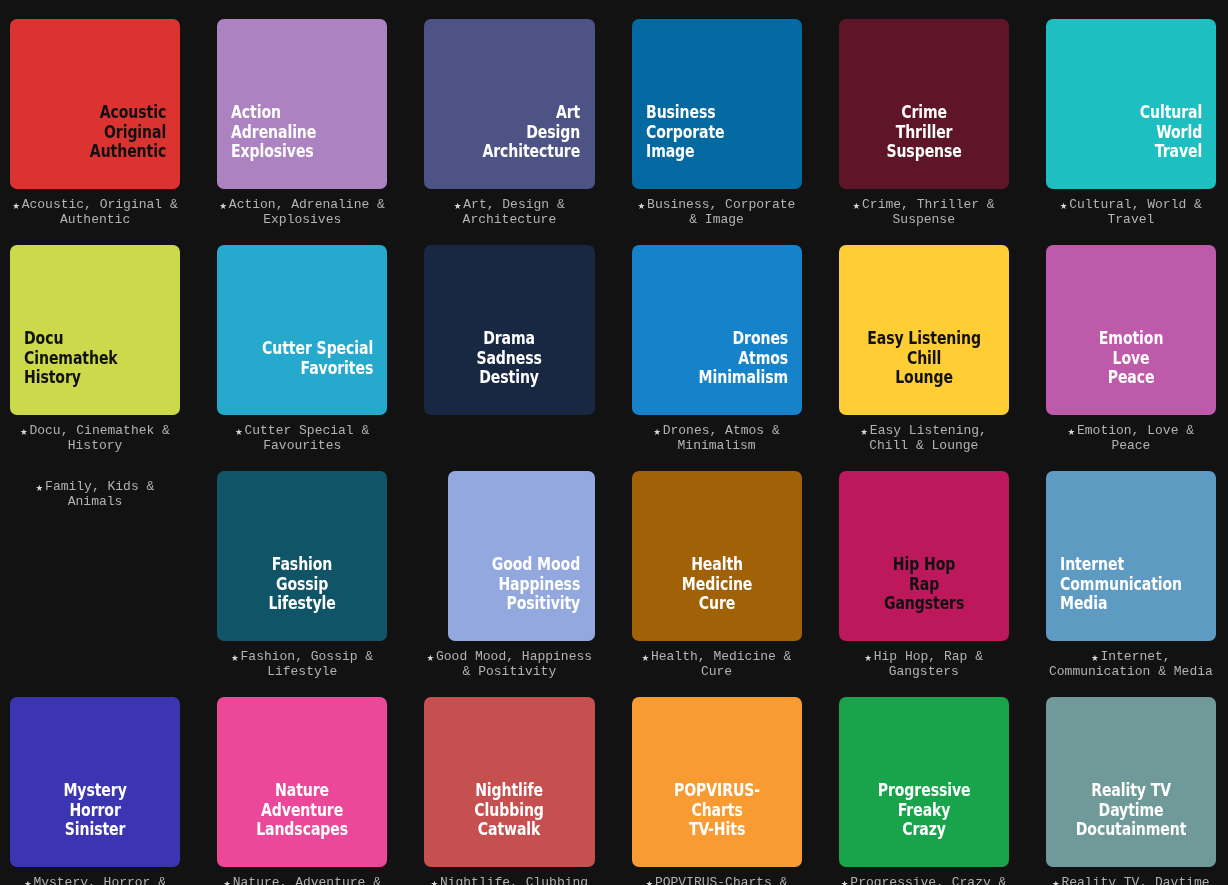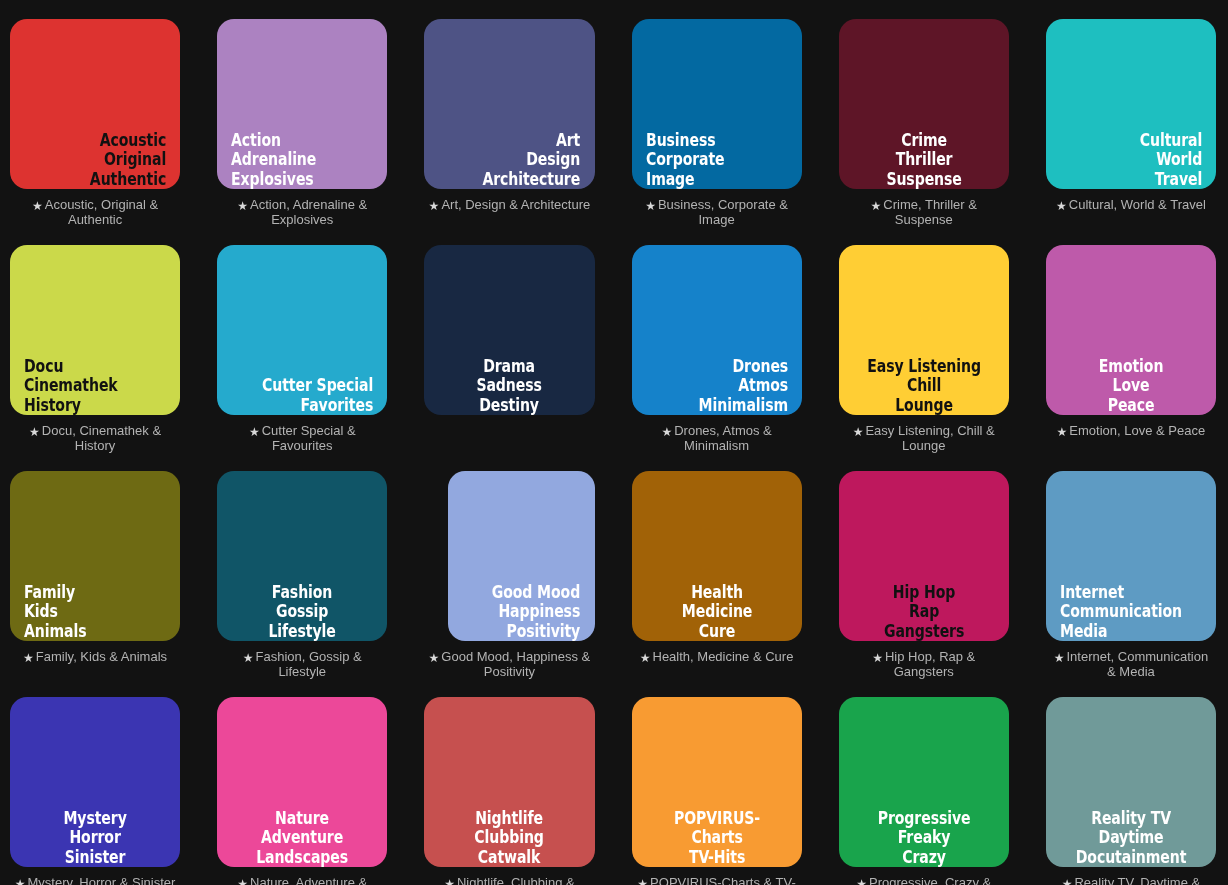--- a/index.html
+++ b/index.html
@@ -28,25 +28,25 @@
 
   .genre-cell {
     display: flex;
     flex-direction: column;
     align-items: stretch;
     margin-bottom: 18px;
   }
 
   .genre-card {
     height: 170px;
-    border-radius: 17px;
+    border-radius: 7px;
     position: relative;
     display: flex;
     flex-direction: column;
-    justify-content: flex-end;
+    justify-content: center;
     padding: 57px 14px 0 14px;
     cursor: pointer;
     overflow: hidden;
   }
 
   .genre-card-title {
     font-family: "DejaVu Sans Condensed", "Liberation Sans Narrow", "Liberation Sans", sans-serif;
     font-weight: 700;
     font-size: 17px;
     line-height: 19.5px;
@@ -59,21 +59,21 @@
   .align-left  .genre-card-title { text-align: left;   transform-origin: left center; }
   .align-right .genre-card-title { text-align: right;  transform-origin: right center; }
   .align-center .genre-card-title { text-align: center; transform-origin: center; }
 
   .genre-caption {
     margin-top: 9px;
     text-align: center;
     color: #b3b3b3;
     font-size: 13px;
     line-height: 14.5px;
-    font-family: Liberation Sans, sans-serif;
+    font-family: Liberation Mono, monospace;
     padding: 0 2px;
     cursor: pointer;
   }
 
   .star-icon {
     display: inline-block;
     margin-right: 2px;
     color: #d8d8d8;
     font-size: 12px;
     line-height: 13px;
@@ -172,25 +172,20 @@
     </div>
     <div class="genre-cell">
       <div class="genre-card align-center" style="background: rgb(190, 90, 170);">
         <div class="genre-card-title" style="color: rgb(255, 255, 255);">Emotion
 Love
 Peace</div>
       </div>
       <div class="genre-caption" style="color: rgb(179, 179, 179);"><span class="star-icon">★</span><span>Emotion, Love &amp; Peace</span></div>
     </div>
     <div class="genre-cell">
-      <div class="genre-card align-left" style="background: rgb(110, 106, 19);">
-        <div class="genre-card-title" style="color: rgb(255, 255, 255);">Family
-Kids
-Animals</div>
-      </div>
       <div class="genre-caption" style="color: rgb(179, 179, 179);"><span class="star-icon">★</span><span>Family, Kids &amp; Animals</span></div>
     </div>
     <div class="genre-cell">
       <div class="genre-card align-center" style="background: rgb(16, 85, 103);">
         <div class="genre-card-title" style="color: rgb(255, 255, 255);">Fashion
 Gossip
 Lifestyle</div>
       </div>
       <div class="genre-caption" style="color: rgb(179, 179, 179);"><span class="star-icon">★</span><span>Fashion, Gossip &amp; Lifestyle</span></div>
     </div>

